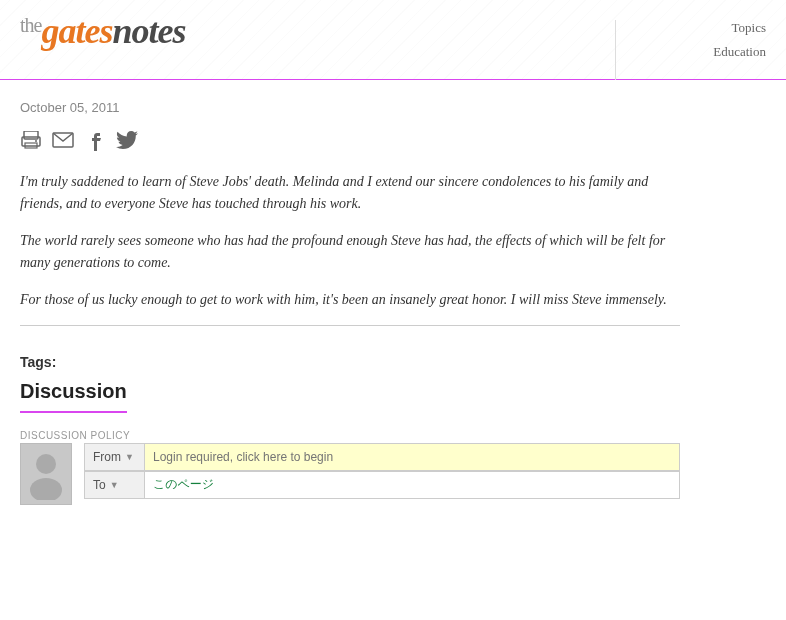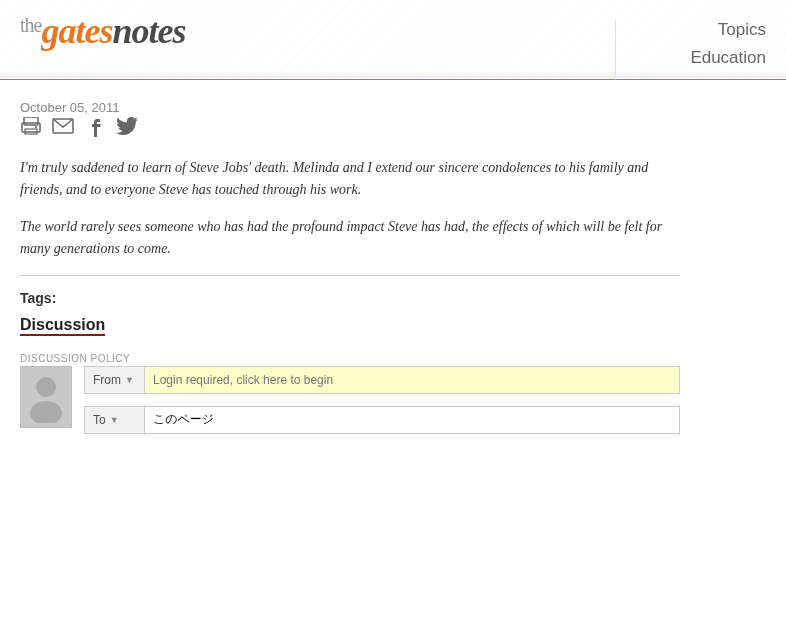--- a/index.html
+++ b/index.html
@@ -74,22 +74,22 @@
       z-index: 1;
       display: flex;
       flex-direction: column;
       align-items: flex-end;
       gap: 8px;
     }
 
     .nav-right a {
       color: #666;
       text-decoration: none;
-      font-size: 17px;
-      font-family: Liberation Sans, sans-serif;
+      font-size: 13px;
+      font-family: Liberation Serif, serif;
     }
 
     .nav-divider {
       position: absolute;
       top: 20px;
       right: 170px;
       height: 60px;
       width: 1px;
       background: #ddd;
       z-index: 1;
@@ -98,21 +98,21 @@
     
     .main-content {
       padding: 20px 20px 20px 20px;
       max-width: 700px;
     }
 
     .date {
       color: #888;
       font-family: Arial, sans-serif;
       font-size: 13px;
-      margin-bottom: 0;
+      margin-bottom: 14px;
     }
 
     .social-icons {
       display: flex;
       gap: 10px;
       margin-bottom: 20px;
     }
 
     .social-icon {
       width: 22px;
@@ -132,42 +132,42 @@
     }
 
     .article-body p {
       margin-bottom: 14px;
       font-style: italic;
     }
 
     .tags-section {
       border-top: 1px solid #ccc;
       margin-top: 8px;
-      padding-top: 14px;
+      padding-top: 28px;
     }
 
     .tags-label {
       font-family: Arial, sans-serif;
       font-size: 14px;
       font-weight: bold;
       color: #333;
       margin-bottom: 10px;
     }
 
     .discussion-section {
       margin-top: 10px;
     }
 
     .discussion-title {
       font-family: Arial, sans-serif;
-      font-size: 16px;
+      font-size: 20px;
       font-weight: bold;
       color: #222;
-      border-bottom: 2px solid #7f1d1d;
-      padding-bottom: 0;
+      border-bottom: 2px solid #d946ef;
+      padding-bottom: 8px;
       display: inline-block;
       margin-bottom: 12px;
     }
 
     .discussion-policy-row {
     }
 
     .discussion-policy-link {
       font-family: Arial, sans-serif;
       font-size: 10px;
@@ -192,21 +192,21 @@
       align-items: center;
       justify-content: center;
       flex-shrink: 0;
       border: 1px solid #bbb;
     }
 
     .form-fields {
       flex: 1;
       display: flex;
       flex-direction: column;
-      gap: 12px;
+      gap: 0;
     }
 
     .form-row {
       display: flex;
       align-items: center;
       border: 1px solid #ccc;
     }
 
     .form-row-label {
       background: #f0f0f0;
@@ -236,21 +236,21 @@
       border: none;
       outline: none;
     }
 
     .to-input {
       flex: 1;
       padding: 6px 8px;
       background: #fff;
       font-family: Arial, sans-serif;
       font-size: 12px;
-      color: #000000;
+      color: #15803d;
       border: none;
       outline: none;
     }
   </style>
 </head>
 <body>
 
 <div class="header">
   <div class="header-bg"></div>
   <div class="logo-area">
@@ -295,21 +295,22 @@
     <span class="social-icon">
 
       <svg width="22" height="18" viewBox="0 0 22 18" fill="none">
         <path d="M22 2.13c-.81.36-1.68.6-2.59.71A4.52 4.52 0 0021.39.33a9.04 9.04 0 01-2.87 1.1A4.5 4.5 0 0015.23 0c-2.49 0-4.5 2.01-4.5 4.5 0 .35.04.69.11 1.02C7.08 5.35 3.76 3.57 1.53.83c-.39.67-.61 1.44-.61 2.26 0 1.56.8 2.94 2.01 3.74-.74-.02-1.43-.23-2.04-.56v.06c0 2.18 1.55 3.99 3.6 4.41-.38.1-.77.16-1.18.16-.29 0-.57-.03-.84-.08.57 1.77 2.22 3.06 4.17 3.09A9.03 9.03 0 010 15.94 12.75 12.75 0 006.92 18c8.3 0 12.85-6.88 12.85-12.85 0-.2 0-.39-.01-.58A9.17 9.17 0 0022 2.13z" fill="#666"></path>
       </svg>
     </span>
   </div>
 
   <div class="article-body">
     <p>I'm truly saddened to learn of Steve Jobs' death. Melinda and I extend our sincere condolences to his family and friends, and to everyone Steve has touched through his work.</p>
-    <p>The world rarely sees someone who has had the profound impact Steve has had, the effects of which will be felt for many generations to come.</p>
+    <p>The world rarely sees someone who has had the profound enough Steve has had, the effects of which will be felt for many generations to come.</p>
+    <p>For those of us lucky enough to get to work with him, it's been an insanely great honor.  I will miss Steve immensely.</p>
   </div>
 
   <div class="tags-section">
     <div class="tags-label">Tags:</div>
   </div>
 
   <div class="discussion-section">
     <div class="discussion-title">Discussion</div>
 
     <div class="discussion-policy-row">

